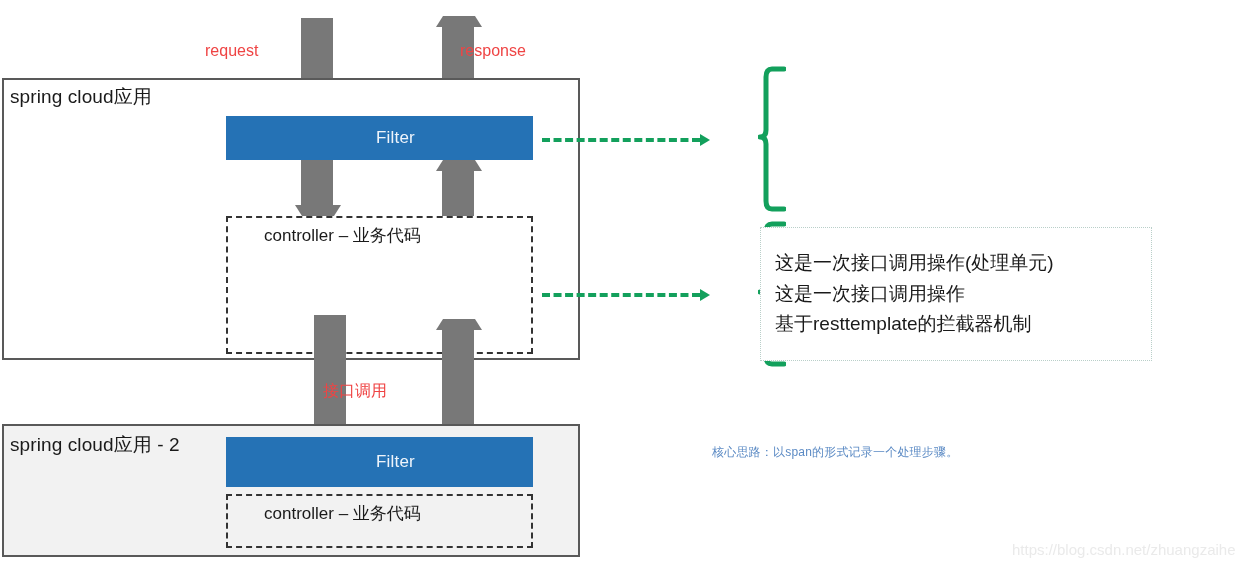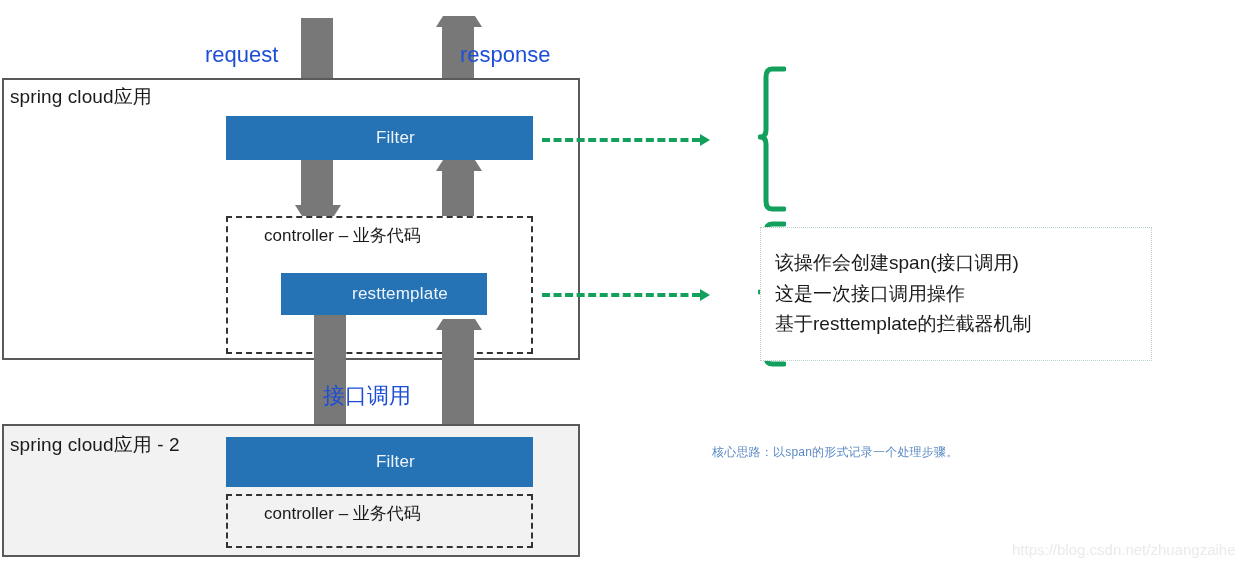--- a/index.html
+++ b/index.html
@@ -69,22 +69,22 @@
   .arrow-head-down, .arrow-head-up {
     width: 0; height: 0;
     border-left: 7px solid transparent;
     border-right: 7px solid transparent;
   }
   .arrow-head-down { border-top: 11px solid #787878; }
   .arrow-head-up   { border-bottom: 11px solid #787878; }
 
   .flow-label {
     position: absolute;
-    font-size: 22px;
-    color: #1d4ed8;
+    font-size: 16px;
+    color: #ef4444;
     white-space: nowrap;
   }
 
   
   .green-dash {
     height: 0;
     border-top: 4px dashed #13a05c;
   }
   .green-arrow {
     width: 0; height: 0;
@@ -151,23 +151,20 @@
 
   <div class="abs arrow-line" style="left:301px; top:160px; height:48px;"></div>
   <div class="abs arrow-head-down" style="left:295px; top:205px;"></div>
 
   <div class="abs arrow-line" style="left:442px; top:168px; height:48px;"></div>
   <div class="abs arrow-head-up" style="left:436px; top:160px;"></div>
 
   <div class="abs dashed-box" style="left:226px; top:216px; width:307px; height:138px;"></div>
   <div class="dashed-label" style="left:264px; top:224px;">controller – 业务代码</div>
 
-  <div class="abs blue-box" style="left:281px; top:273px; width:206px; height:42px;">
-    <span>resttemplate</span>
-  </div>
 
   <div class="abs arrow-line" style="left:314px; top:315px; height:45px;"></div>
   <div class="abs arrow-line" style="left:442px; top:327px; height:33px;"></div>
   <div class="abs arrow-head-up" style="left:436px; top:319px;"></div>
 
   <div class="abs arrow-line" style="left:314px; top:360px; height:68px;"></div>
   <div class="abs arrow-head-down" style="left:308px; top:425px;"></div>
 
   <div class="abs arrow-line" style="left:442px; top:360px; height:80px;"></div>
 
@@ -196,21 +193,21 @@
   <div class="abs green-dash" style="left:542px; top:293px; width:158px;"></div>
   <div class="abs green-arrow" style="left:700px; top:289px;"></div>
 
   <div class="abs brace" style="left:726px; top:221px; width:28px; height:146px;">
     <svg width="28" height="146" viewBox="0 0 28 146" fill="none">
       <path d="M26 3 H14 Q8 3 8 11 V64 Q8 71 2 71 Q8 71 8 78 V135 Q8 143 14 143 H26" stroke="#13a05c" stroke-width="5" stroke-linecap="round" stroke-linejoin="round" fill="none"></path>
     </svg>
   </div>
 
   <div class="abs note-box" style="left:760px; top:227px; width:392px; height:134px;">
-    <div class="note-line">该操作会创建span(接口调用)</div>
+    <div class="note-line">这是一次接口调用操作(处理单元)</div>
     <div class="note-line">这是一次接口调用操作</div>
     <div class="note-line">基于resttemplate的拦截器机制</div>
   </div>
 
   <div class="summary-line" style="left:712px; top:444px;">核心思路：以span的形式记录一个处理步骤。</div>
 
   <div class="watermark" style="left:1012px; top:541px;">https://blog.csdn.net/zhuangzaihe</div>
 
 </div>
 

